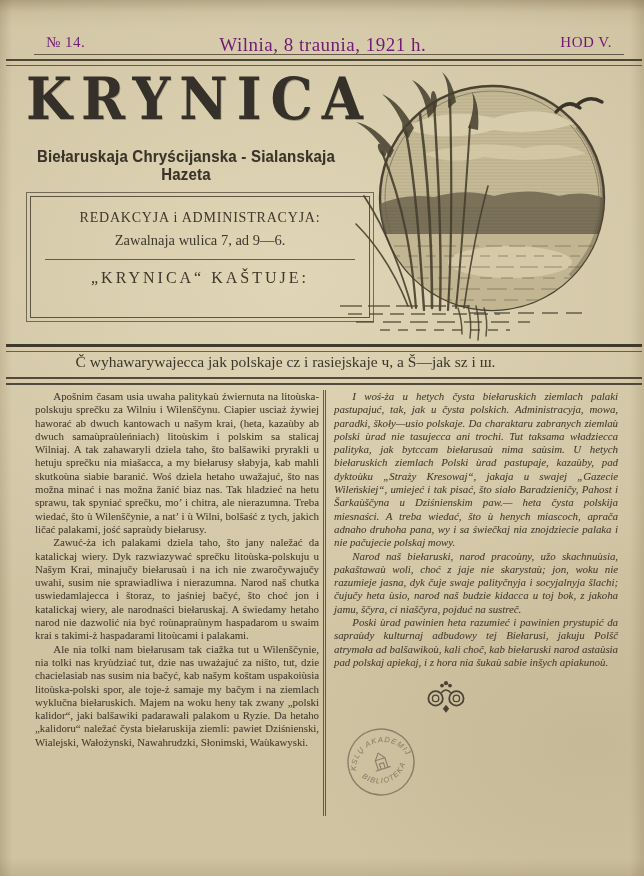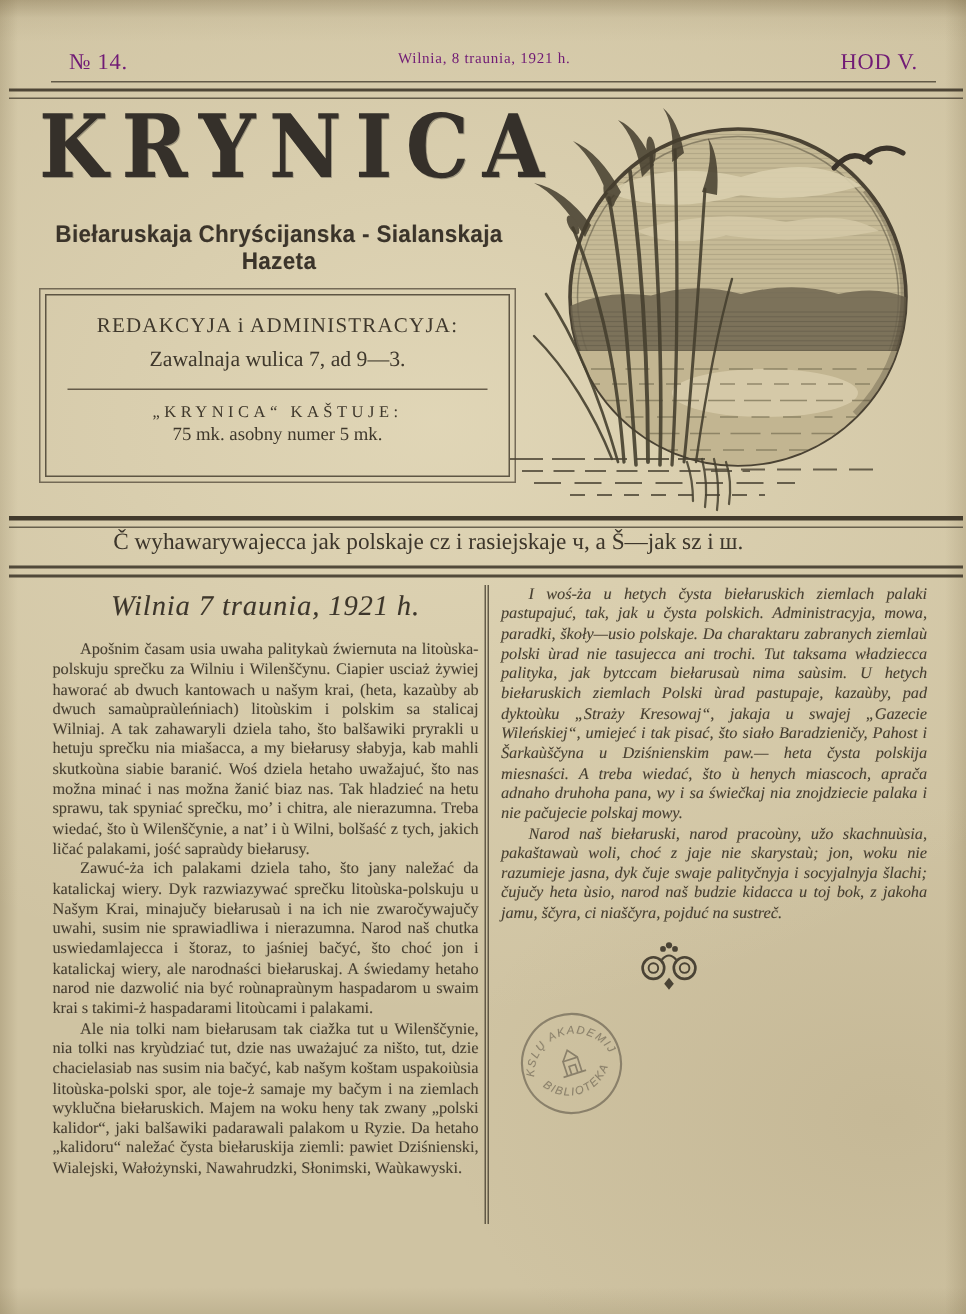--- a/index.html
+++ b/index.html
@@ -13,41 +13,41 @@
       linear-gradient(90deg, rgba(105,88,52,0.22) 0px, rgba(105,88,52,0) 12px),
       linear-gradient(270deg, rgba(105,88,52,0.20) 0px, rgba(105,88,52,0) 14px),
       linear-gradient(0deg, rgba(105,88,52,0.15) 0px, rgba(105,88,52,0) 18px);
     font-family:"Liberation Serif","DejaVu Serif",serif;
     color:#3e372c;
   }
   .abs{position:absolute;}
   
   .header-row{top:34px;left:46px;right:32px;display:flex;justify-content:space-between;
     font-size:15px;letter-spacing:0.5px;color:#701a75;}
-  .header-row .mid{font-size:10px;}
+  .header-row .mid{font-size:19px;}
   .rule-under-header{top:54px;left:34px;right:20px;border-top:1.5px solid rgba(70,62,48,0.8);}
   .rule-double-a{top:59px;left:6px;right:2px;height:4px;
     border-top:2.5px solid rgba(64,56,42,0.9);border-bottom:1.2px solid rgba(64,56,42,0.75);}
   
   .masthead-title{top:64px;left:26px;width:324px;text-align:center;
     font-family:"DejaVu Serif","Liberation Serif",serif;font-weight:700;
     font-size:53px;letter-spacing:9px;color:#35302a;transform:scaleY(1.1);transform-origin:top center;
     text-shadow:0.6px 0.6px 0 rgba(53,48,42,0.35);}
   .masthead-subtitle{top:148px;left:24px;width:324px;text-align:center;
     font-family:"Liberation Sans","DejaVu Sans",sans-serif;font-weight:700;font-size:16px;
     color:#3b342a;transform:scaleX(0.93);transform-origin:center;letter-spacing:0.3px;
     text-shadow:0.4px 0.4px 0 rgba(59,52,42,0.3);}
   
-  .info-box{top:196px;left:30px;width:310px;height:122px;
+  .info-box{top:196px;left:30px;width:340px;height:122px;
     border:1.2px solid rgba(72,63,48,0.85);outline:1px solid rgba(72,63,48,0.7);outline-offset:3px;
     text-align:center;box-sizing:border-box;padding-top:13px;color:#3f382c;}
   .info-box .t1{font-size:14px;letter-spacing:0.8px;}
   .info-box .t2{font-size:14.5px;margin-top:6px;}
   .info-box .div{margin:10px 14px 9px 14px;border-top:1.2px solid rgba(72,63,48,0.8);}
-  .info-box .t3{font-size:11px;letter-spacing:3px;}
+  .info-box .t3{font-size:16px;letter-spacing:3px;}
   .info-box .t4{font-size:12.5px;margin-top:6px;}
   .info-box .t5{font-size:12.5px;margin-top:1px;}
   
   .illu{top:56px;left:320px;width:312px;height:294px;}
   
   .rule-heavy{top:344px;left:6px;right:2px;height:4px;
     border-top:3px solid rgba(58,51,38,0.95);border-bottom:1px solid rgba(58,51,38,0.7);}
   .pronunciation{top:353px;left:0;width:571px;text-align:center;font-size:15.5px;color:#3d362b;}
   .rule-double-b{top:377px;left:6px;right:2px;height:4px;
     border-top:2px solid rgba(58,51,38,0.85);border-bottom:2px solid rgba(58,51,38,0.85);}
@@ -74,24 +74,23 @@
   <span>HOD V.</span>
 </div>
 <div class="abs rule-under-header"></div>
 <div class="abs rule-double-a"></div>
 
 <div class="abs masthead-title">KRYNICA</div>
 <div class="abs masthead-subtitle">Biełaruskaja Chryścijanska - Sialanskaja Hazeta</div>
 
 <div class="abs info-box">
   <div class="t1">REDAKCYJA i ADMINISTRACYJA:</div>
-  <div class="t2">Zawalnaja wulica 7, ad 9—3.</div>
+  <div class="t2">Zawalnaja wulica 7, ad 9—6.</div>
   <div class="div"></div>
   <div class="t3">„KRYNICA“ KAŠTUJE:</div>
-  <div class="t5">75 mk. asobny numer 5 mk.</div>
 </div>
 
 <div class="abs illu">
   <svg width="312" height="294" viewBox="0 0 312 294">
     <defs>
       <clipPath id="disc">
           <circle cx="172" cy="142" r="112"></circle>
         </clipPath>
       <pattern id="hatchH" width="5" height="3.2" patternUnits="userSpaceOnUse">
         <line x1="0" y1="1.6" x2="5" y2="1.6" stroke="#56503f" stroke-width="0.7" opacity="0.5"></line>
@@ -156,31 +155,31 @@
       </g>
     </g>
   </svg>
 </div>
 
 <div class="abs rule-heavy"></div>
 <div class="abs pronunciation">Č wyhawarywajecca jak polskaje cz i rasiejskaje ч, a Š—jak sz i ш.</div>
 <div class="abs rule-double-b"></div>
 
 <div class="abs col col-left">
-  <div class="headline">Wilnia 7 traunia, 1921 h.</div>
   <p>Apošnim časam usia uwaha palitykaù źwiernuta na litoùska-polskuju sprečku za Wilniu i Wilenščynu. Ciapier usciaż żywiej haworać ab dwuch kantowach u našym krai, (heta, kazaùby ab dwuch samaùpraùleńniach) litoùskim i polskim sa stalicaj Wilniaj. A tak zahawaryli dziela taho, što balšawiki pryrakli u hetuju sprečku nia miašacca, a my biełarusy słabyja, kab mahli skutkoùna siabie baranić. Woś dziela hetaho uwažajuć, što nas možna minać i nas možna žanić biaz nas. Tak hladzieć na hetu sprawu, tak spyniać sprečku, mo’ i chitra, ale nierazumna. Treba wiedać, što ù Wilenščynie, a nat’ i ù Wilni, bolšaść z tych, jakich ličać palakami, jość sapraùdy biełarusy.</p>
   <p>Zawuć-ża ich palakami dziela taho, što jany naležać da katalickaj wiery. Dyk razwiazywać sprečku litoùska-polskuju u Našym Krai, minajučy biełarusaù i na ich nie zwaročywajučy uwahi, susim nie sprawiadliwa i nierazumna. Narod naš chutka uswiedamlajecca i štoraz, to jaśniej bačyć, što choć jon i katalickaj wiery, ale narodnaści biełaruskaj. A świedamy hetaho narod nie dazwolić nia być roùnapraùnym haspadarom u swaim krai s takimi-ż haspadarami litoùcami i palakami.</p>
   <p>Ale nia tolki nam biełarusam tak ciažka tut u Wilenščynie, nia tolki nas kryùdziać tut, dzie nas uważajuć za ništo, tut, dzie chacielasiab nas susim nia bačyć, kab našym koštam uspakoiùsia litoùska-polski spor, ale toje-ż samaje my bačym i na ziemlach wyklučna biełaruskich. Majem na woku heny tak zwany „polski kalidor“, jaki balšawiki padarawali palakom u Ryzie. Da hetaho „kalidoru“ naležać čysta biełaruskija ziemli: pawiet Dziśnienski, Wialejski, Wałożynski, Nawahrudzki, Słonimski, Waùkawyski.</p>
 </div>
 
 <div class="abs col-divider"></div>
 
 <div class="abs col col-right">
   <p>I woś-ża u hetych čysta biełaruskich ziemlach palaki pastupajuć, tak, jak u čysta polskich. Administracyja, mowa, paradki, škoły—usio polskaje. Da charaktaru zabranych ziemlaù polski ùrad nie tasujecca ani trochi. Tut taksama władziecca palityka, jak bytccam biełarusaù nima saùsim. U hetych biełaruskich ziemlach Polski ùrad pastupaje, kazaùby, pad dyktoùku „Straży Kresowaj“, jakaja u swajej „Gazecie Wileńskiej“, umiejeć i tak pisać, što siało Baradzieničy, Pahost i Šarkaùščyna u Dziśnienskim paw.— heta čysta polskija miesnaści. A treba wiedać, što ù henych miascoch, aprača adnaho druhoha pana, wy i sa świečkaj nia znojdziecie palaka i nie pačujecie polskaj mowy.</p>
   <p>Narod naš biełaruski, narod pracoùny, užo skachnuùsia, pakaštawaù woli, choć z jaje nie skarystaù; jon, woku nie razumieje jasna, dyk čuje swaje palityčnyja i socyjalnyja šlachi; čujučy heta ùsio, narod naš budzie kidacca u toj bok, z jakoha jamu, ščyra, ci niaščyra, pojduć na sustreč.</p>
+  <p>Poski ùrad pawinien heta razumieć i pawinien prystupić da sapraùdy kulturnaj adbudowy tej Biełarusi, jakuju Polšč atrymała ad balšawikoù, kali choč, kab biełaruski narod astaùsia pad polskaj apiekaj, i z hora nia šukaù sabie inšych apiakunoù.</p>
 
   <div class="ornament-row">
     <svg width="48" height="38" viewBox="0 0 60 46">
       <g stroke="#4a4335" fill="none" stroke-width="2.2">
         <circle cx="17" cy="26" r="9"></circle>
         <circle cx="17" cy="26" r="4" stroke-width="1.6"></circle>
         <circle cx="43" cy="26" r="9"></circle>
         <circle cx="43" cy="26" r="4" stroke-width="1.6"></circle>
         <path d="M24 19 Q30 12 36 19" stroke-width="1.8"></path>
       </g>

